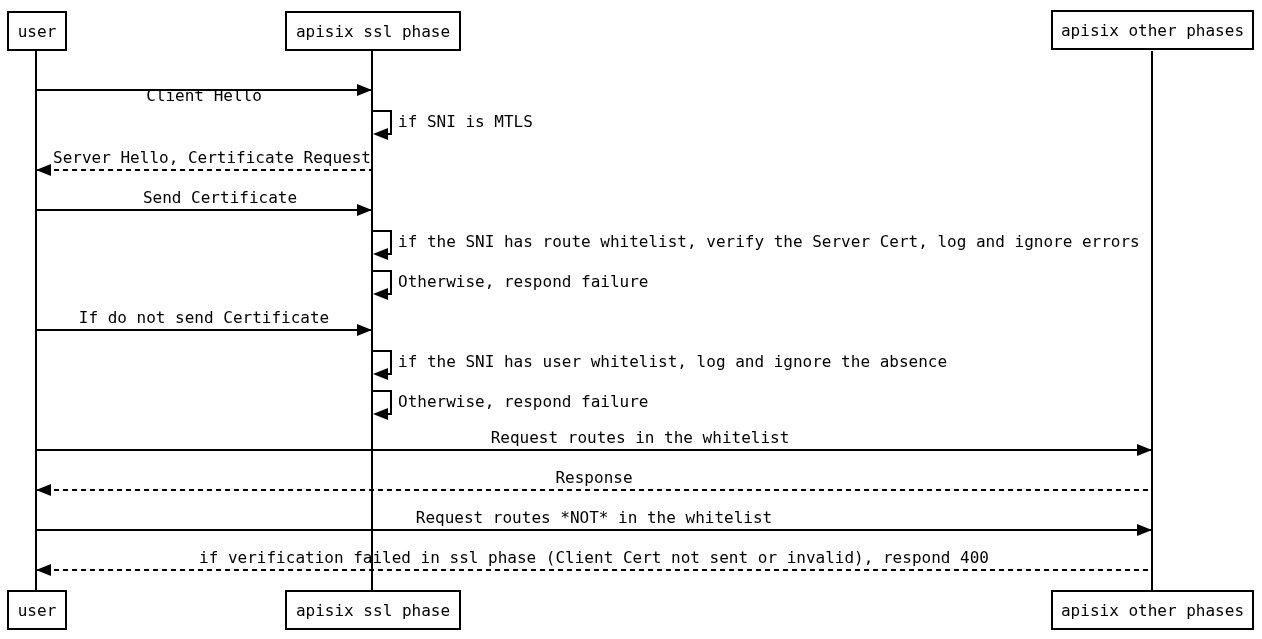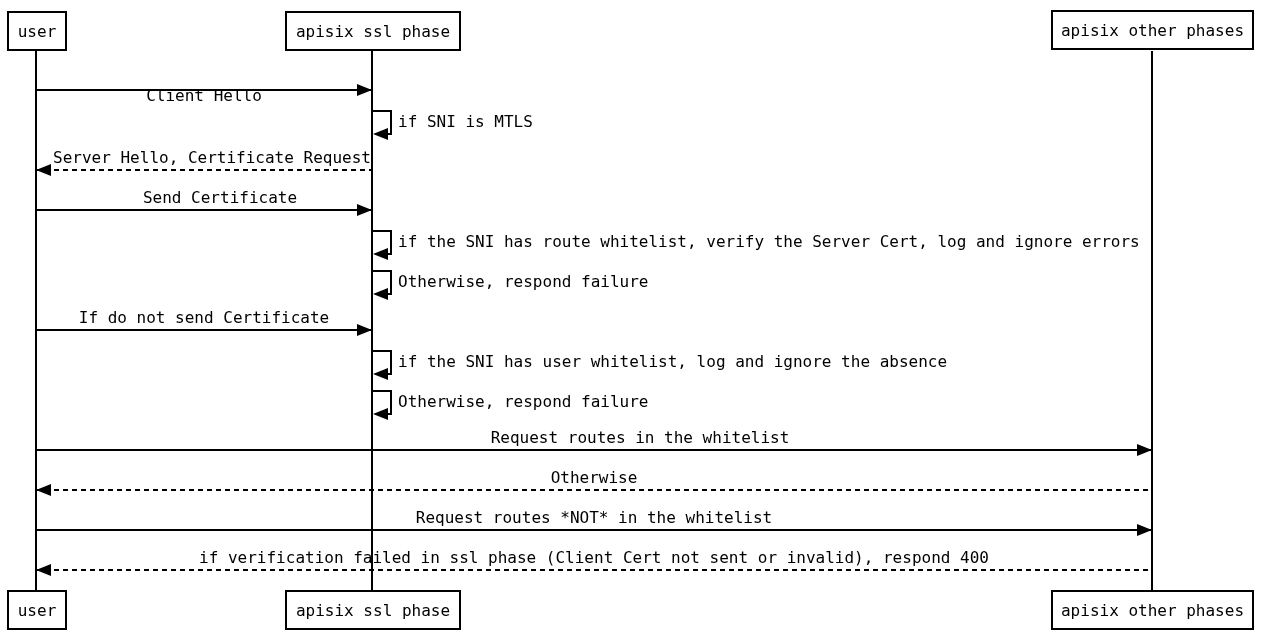--- a/index.html
+++ b/index.html
@@ -110,21 +110,21 @@
     <div class="msg-label self-label" style="left:398px;top:392px;">Otherwise, respond failure</div>
   </div>
 
   <div>
     <div class="msg-label" style="left:36px;top:428px;width:1208px;">Request routes in the whitelist</div>
     <div class="hline" style="left:36px;top:449px;width:1116px;"></div>
     <div class="head right" style="left:1137px;top:444px;"></div>
   </div>
 
   <div>
-    <div class="msg-label" style="left:36px;top:468px;width:1116px;">Otherwise</div>
+    <div class="msg-label" style="left:36px;top:468px;width:1116px;">Response</div>
     <div class="hline dashed" style="left:36px;top:489px;width:1116px;"></div>
     <div class="head left" style="left:36px;top:484px;"></div>
   </div>
 
   <div>
     <div class="msg-label" style="left:36px;top:508px;width:1116px;">Request routes *NOT* in the whitelist</div>
     <div class="hline" style="left:36px;top:529px;width:1116px;"></div>
     <div class="head right" style="left:1137px;top:524px;"></div>
   </div>
 

